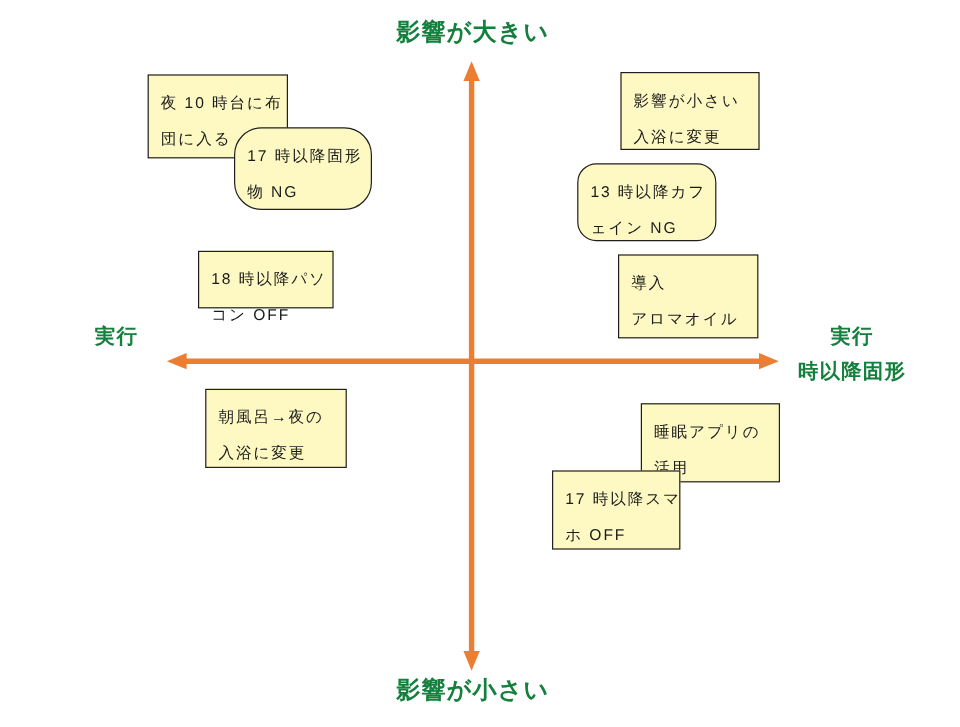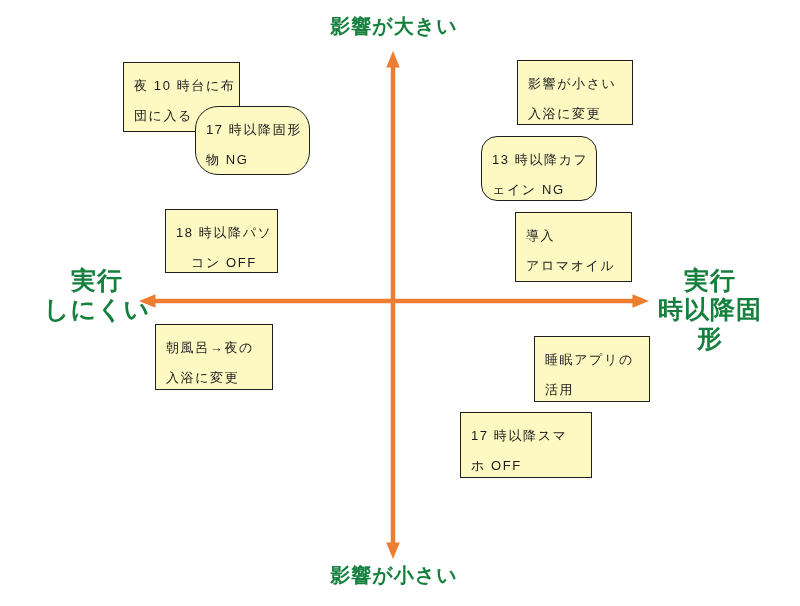--- a/index.html
+++ b/index.html
@@ -27,21 +27,21 @@
     color: #15803d;
     font-weight: bold;
     text-align: center;
     letter-spacing: 1px;
   }
   .axis-label.h {
     font-size: 20px;
     width: 170px;
   }
   .axis-label.v {
-    font-size: 25px;
+    font-size: 17px;
     line-height: 29px;
   }
   .lbl-top    { left: 309px; top: 13px;  }
   .lbl-bottom { left: 309px; top: 562px; }
   .lbl-left   { left: 38px;  top: 266px; width: 118px; }
   .lbl-right  { left: 646px; top: 266px; width: 128px; }
 
   .note {
     position: absolute;
     background: #fef9c3;
@@ -52,27 +52,27 @@
     letter-spacing: 1.6px;
     padding: 8px 5px 0 10px;
     line-height: 30px;
     cursor: default;
   }
   .note .nl { white-space: nowrap; }
 
   
   .b1 { left: 123px; top: 62px;  width: 117px; height: 70px; z-index: 1; } 
   .b2 { left: 195px; top: 106px; width: 115px; height: 69px; z-index: 2; border-radius: 23px; } 
-  .b3 { left: 165px; top: 209px; width: 113px; height: 64px; z-index: 1; text-align: center; } 
-  .b4 { left: 155px; top: 324px; width: 118px; height: 66px; z-index: 1; } 
+  .b3 { left: 165px; top: 209px; width: 113px; height: 48px; z-index: 1; } 
+  .b4 { left: 171px; top: 324px; width: 118px; height: 66px; z-index: 1; } 
   .b5 { left: 517px; top: 60px;  width: 116px; height: 65px; z-index: 1; } 
   .b6 { left: 481px; top: 136px; width: 116px; height: 65px; z-index: 1; border-radius: 16px; } 
   .b7 { left: 515px; top: 212px; width: 117px; height: 70px; z-index: 1; } 
   .b8 { left: 534px; top: 336px; width: 116px; height: 66px; z-index: 1; } 
-  .b9 { left: 460px; top: 392px; width: 132px; height: 66px; z-index: 2; margin-top: 20px; } 
+  .b9 { left: 460px; top: 392px; width: 107px; height: 66px; z-index: 2; } 
 </style>
 </head>
 <body>
 
 <div class="canvas">
 
   <svg class="axes" viewBox="0 0 800 606" aria-hidden="true">
 
     <line x1="393" y1="63" x2="393" y2="547" stroke-width="4.5" stroke="#ED7D31"></line>
     <polygon points="393,51 386.2,67.5 399.8,67.5" fill="#ED7D31"></polygon>
@@ -82,21 +82,20 @@
     <polygon points="139,301 155.5,294.2 155.5,307.8" fill="#ED7D31"></polygon>
     <polygon points="649,301 632.5,294.2 632.5,307.8" fill="#ED7D31"></polygon>
   </svg>
 
   <div class="axis-label h lbl-top">影響が大きい</div>
 
   <div class="axis-label h lbl-bottom">影響が小さい</div>
 
   <div class="axis-label v lbl-left">
     <div>実行</div>
-    <div>しにくい</div>
   </div>
 
   <div class="axis-label v lbl-right">
     <div>実行</div>
     <div>時以降固形</div>
   </div>
 
   <div class="note b1">
     <div class="nl">夜 10 時台に布</div>
     <div class="nl">団に入る</div>

